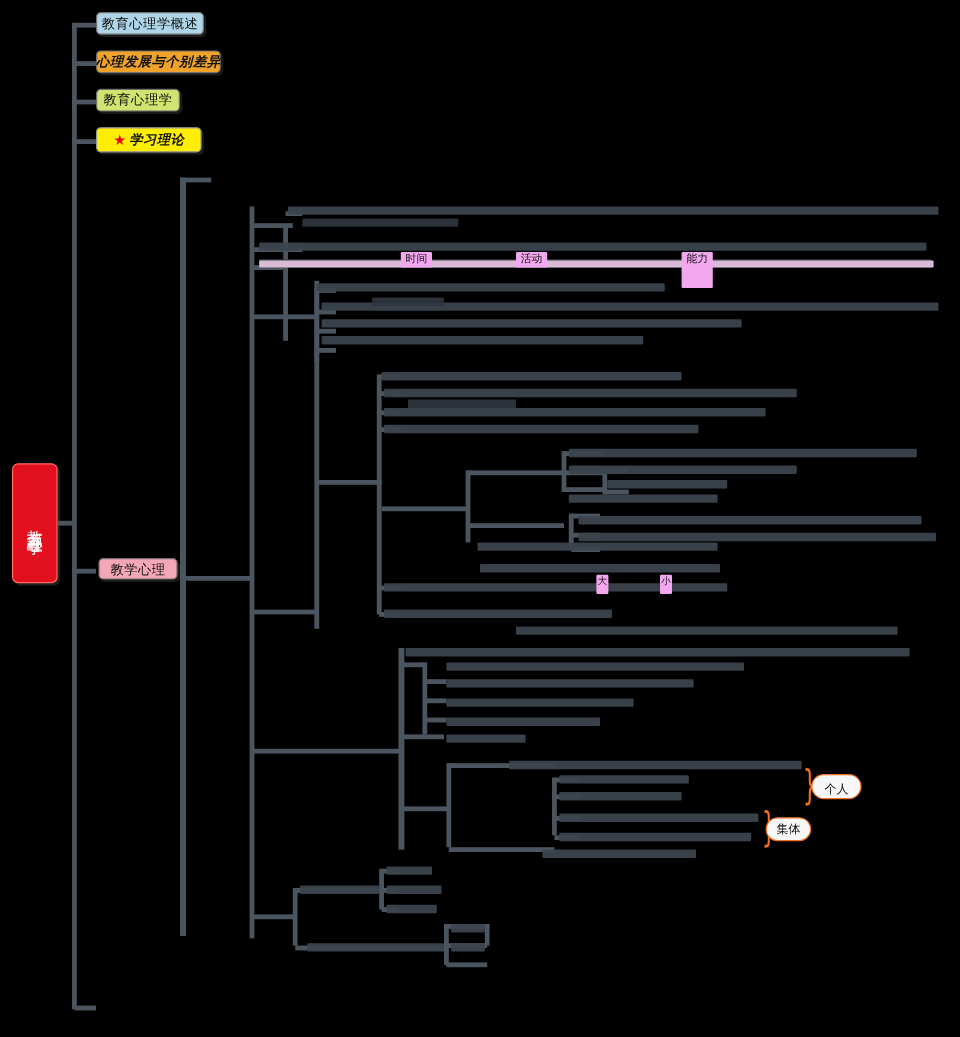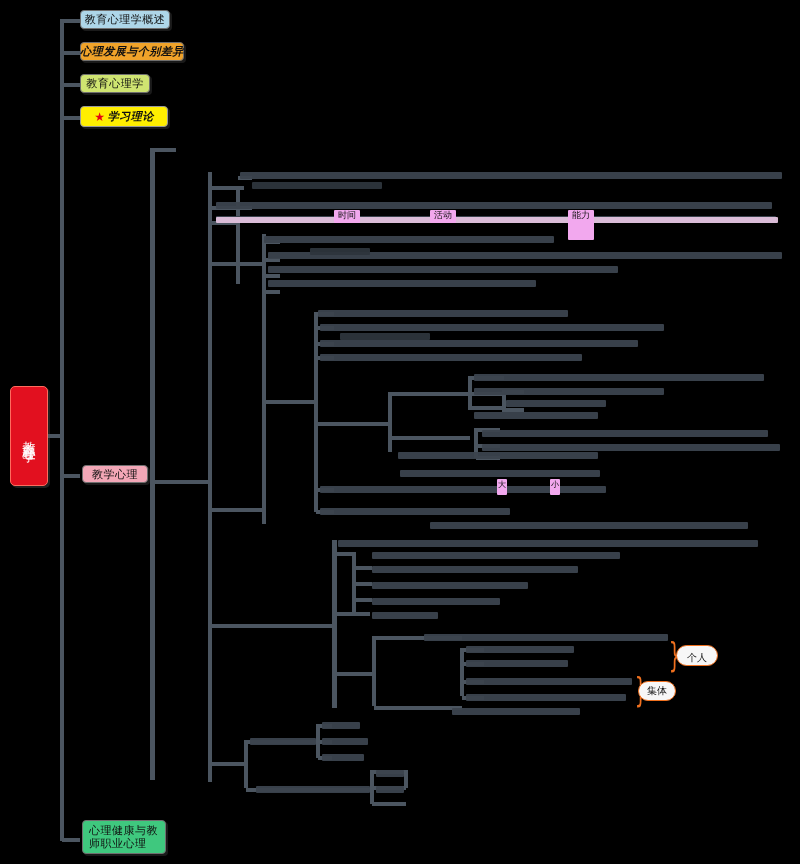--- a/index.html
+++ b/index.html
@@ -109,23 +109,20 @@
 
   <div class="node yellow" style="left:80px;top:106px;width:88px;height:21px;">
     <span class="star">★</span>
     <span>学习理论</span>
   </div>
 
   <div class="node pink" style="left:82px;top:465px;width:66px;height:18px;">
     <span>教学心理</span>
   </div>
 
-  <div class="node green" style="left:82px;top:820px;width:84px;height:34px;">
-    <span>心理健康与教师职业心理</span>
-  </div>
 
   <div class="ln v" style="left:150px;top:148px;width:5px;height:632px;"></div>
   <div class="ln h" style="left:150px;top:148px;width:26px;"></div>
 
   <div class="ln v" style="left:208px;top:172px;width:4px;height:610px;"></div>
   <div class="ln h" style="left:155px;top:480px;width:55px;"></div>
 
   <div class="ln v" style="left:262px;top:234px;width:4px;height:290px;"></div>
   <div class="ln h" style="left:210px;top:186px;width:34px;"></div>
   <div class="ln h" style="left:210px;top:206px;width:26px;"></div>

